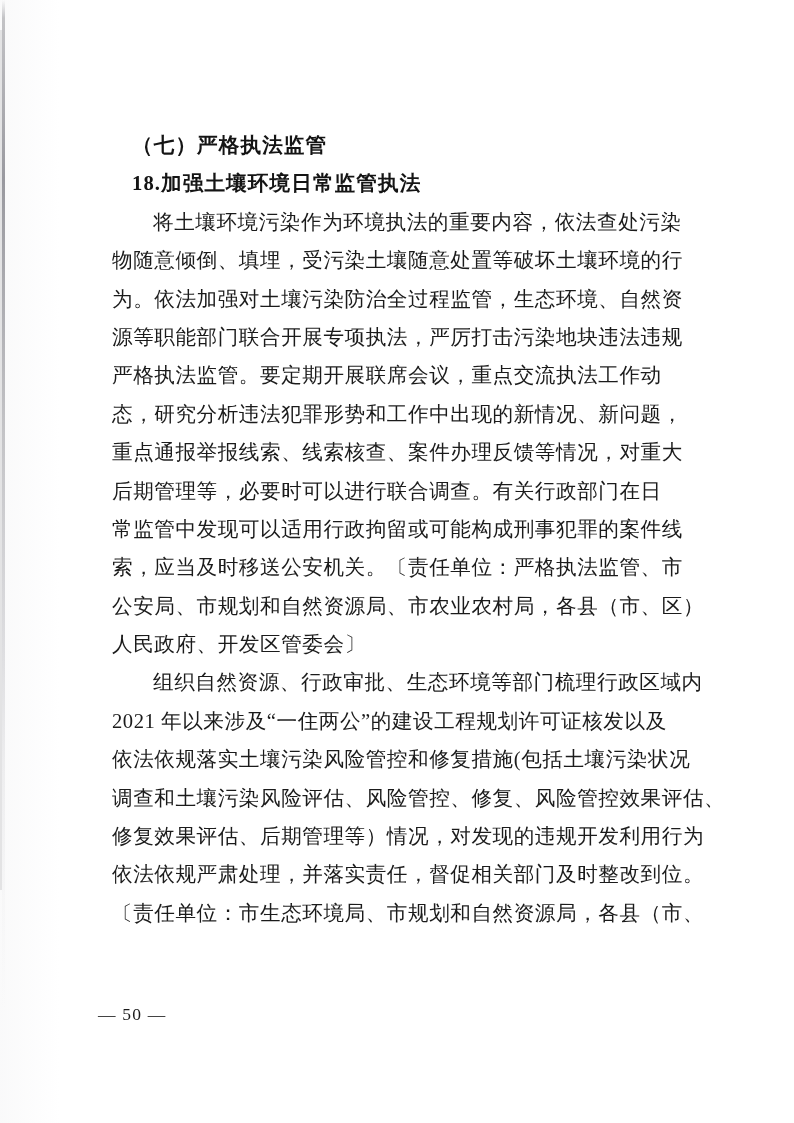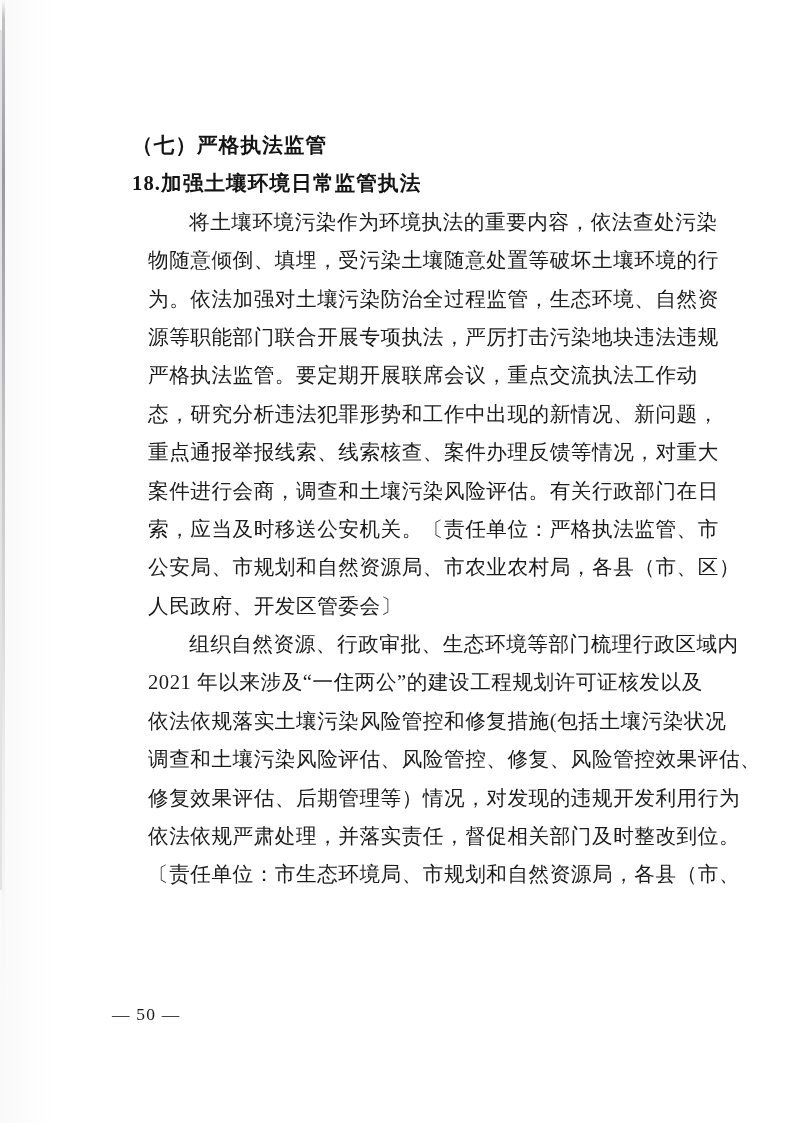--- a/index.html
+++ b/index.html
@@ -66,25 +66,25 @@
     letter-spacing: 1.1px;
   }
   .indent2 { padding-left: 41px; }
   .indent1 { padding-left: 20px; }
 
   
   .ink {
     color: #141414;
     -webkit-font-smoothing: antialiased;
   }
-  .ink-soft { color: #1b1b1b; margin-left: 36px; }
+  .ink-soft { color: #1b1b1b; }
 
   .page-number {
     position: absolute;
-    left: 112px;
+    left: 98px;
     top: 1004px;
     font-size: 17.5px;
     line-height: 20px;
     letter-spacing: 1.2px;
     color: #1a1a1a;
     white-space: pre;
   }
 
   
   .paper-tint {
@@ -112,21 +112,22 @@
 
     <div class="line heading indent1 ink">18.加强土壤环境日常监管执法</div>
 
     <div class="line indent2 ink-soft">将土壤环境污染作为环境执法的重要内容，依法查处污染</div>
     <div class="line ink-soft">物随意倾倒、填埋，受污染土壤随意处置等破坏土壤环境的行</div>
     <div class="line ink-soft">为。依法加强对土壤污染防治全过程监管，生态环境、自然资</div>
     <div class="line ink-soft">源等职能部门联合开展专项执法，严厉打击污染地块违法违规</div>
     <div class="line ink-soft">严格执法监管。要定期开展联席会议，重点交流执法工作动</div>
     <div class="line ink-soft">态，研究分析违法犯罪形势和工作中出现的新情况、新问题，</div>
     <div class="line ink-soft">重点通报举报线索、线索核查、案件办理反馈等情况，对重大</div>
-    <div class="line ink-soft">案件进行会商，调查和土壤污染风险评估。有关行政部门在日</div>
+    <div class="line ink-soft">后期管理等，必要时可以进行联合调查。有关行政部门在日</div>
+    <div class="line ink-soft">常监管中发现可以适用行政拘留或可能构成刑事犯罪的案件线</div>
     <div class="line ink-soft">索，应当及时移送公安机关。〔责任单位：严格执法监管、市</div>
     <div class="line ink-soft">公安局、市规划和自然资源局、市农业农村局，各县（市、区）</div>
     <div class="line ink-soft">人民政府、开发区管委会〕</div>
 
 
     <div class="line indent2 ink-soft">组织自然资源、行政审批、生态环境等部门梳理行政区域内</div>
     <div class="line ink-soft">2021 年以来涉及“一住两公”的建设工程规划许可证核发以及</div>
     <div class="line ink-soft">依法依规落实土壤污染风险管控和修复措施(包括土壤污染状况</div>
     <div class="line ink-soft">调查和土壤污染风险评估、风险管控、修复、风险管控效果评估、</div>
     <div class="line ink-soft">修复效果评估、后期管理等）情况，对发现的违规开发利用行为</div>

